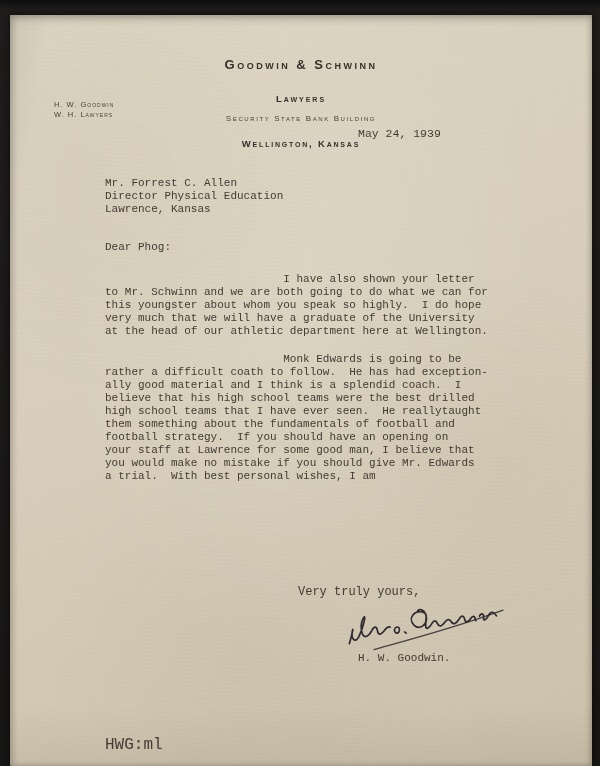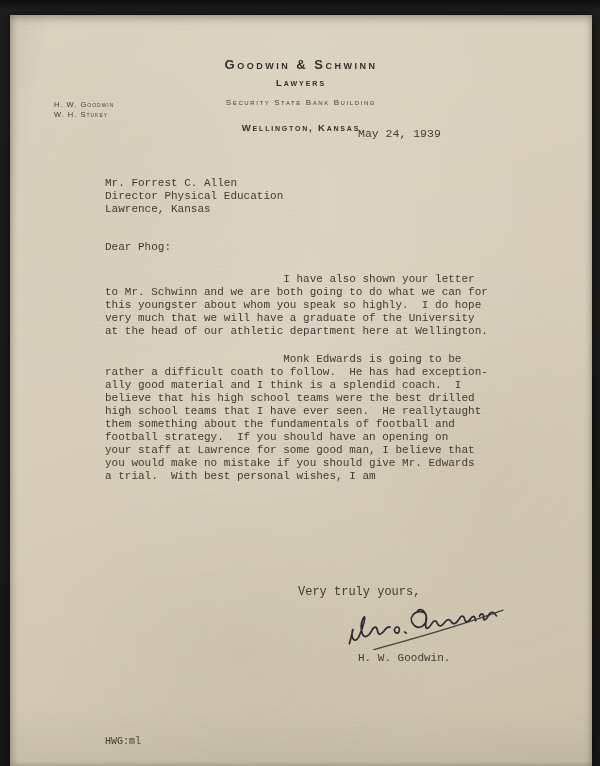--- a/index.html
+++ b/index.html
@@ -20,52 +20,52 @@
   }
   .mottle{
     position:absolute;inset:0;pointer-events:none;opacity:.5;
     background:
       radial-gradient(circle at 18% 22%, rgba(120,100,70,.06), transparent 28%),
       radial-gradient(circle at 80% 60%, rgba(120,100,70,.07), transparent 30%),
       radial-gradient(circle at 40% 85%, rgba(90,75,55,.08), transparent 26%),
       repeating-linear-gradient(3deg, rgba(0,0,0,.012) 0 2px, rgba(255,255,255,.012) 2px 4px);
   }
   .letterhead{position:absolute;top:42px;left:0;width:100%;text-align:center;color:#35302a;}
-  .firm{font-size:13px;font-weight:bold;font-variant:small-caps;letter-spacing:2.5px;margin-bottom:5px;}
+  .firm{font-size:13px;font-weight:bold;font-variant:small-caps;letter-spacing:2.5px;margin-bottom:21px;}
   .lawyers{font-size:9.5px;font-weight:bold;font-variant:small-caps;letter-spacing:2px;margin-bottom:10px;}
   .building{font-size:8px;font-variant:small-caps;letter-spacing:1.6px;color:#473f36;margin-bottom:15px;}
   .city{font-size:9.5px;font-weight:bold;font-variant:small-caps;letter-spacing:1.8px;}
   .attorneys{position:absolute;left:44px;top:85px;color:#473f36;font-size:7.5px;font-variant:small-caps;letter-spacing:1px;line-height:10px;}
   .typed{font-family:"Liberation Mono","DejaVu Sans Mono",monospace;color:#423b32;}
   .date{position:absolute;left:348px;top:112px;font-size:11.5px;}
   .recipient{position:absolute;left:95px;top:162px;font-size:11px;line-height:13px;white-space:pre;}
   .salutation{position:absolute;left:95px;top:226px;font-size:11px;}
   .body-block{position:absolute;left:95px;top:258px;width:430px;font-size:11px;line-height:13px;}
   .body-block p{white-space:pre;margin:0 0 15px 0;}
   .closing{position:absolute;left:288px;top:570px;font-size:12px;}
   .signature{position:absolute;left:332px;top:582px;transform:rotate(-5deg);}
   .typed-name{position:absolute;left:348px;top:637px;font-size:11px;}
-  .reference{position:absolute;left:95px;top:721px;font-size:10px;}
+  .reference{position:absolute;left:95px;top:721px;font-size:16px;}
 </style>
 </head>
 <body>
 
 <div class="paper">
   <div class="mottle"></div>
 
   <div class="letterhead">
     <div class="firm">Goodwin &amp; Schwinn</div>
     <div class="lawyers">Lawyers</div>
     <div class="building">Security State Bank Building</div>
     <div class="city">Wellington, Kansas</div>
   </div>
 
   <div class="attorneys">
     <div>H. W. Goodwin</div>
-    <div>W. H. Stukey</div>
+    <div>W. H. Lawyers</div>
   </div>
 
   <div class="typed date">May 24, 1939</div>
 
   <div class="typed recipient">Mr. Forrest C. Allen
 Director Physical Education
 Lawrence, Kansas</div>
 
   <div class="typed salutation">Dear Phog:</div>
 

